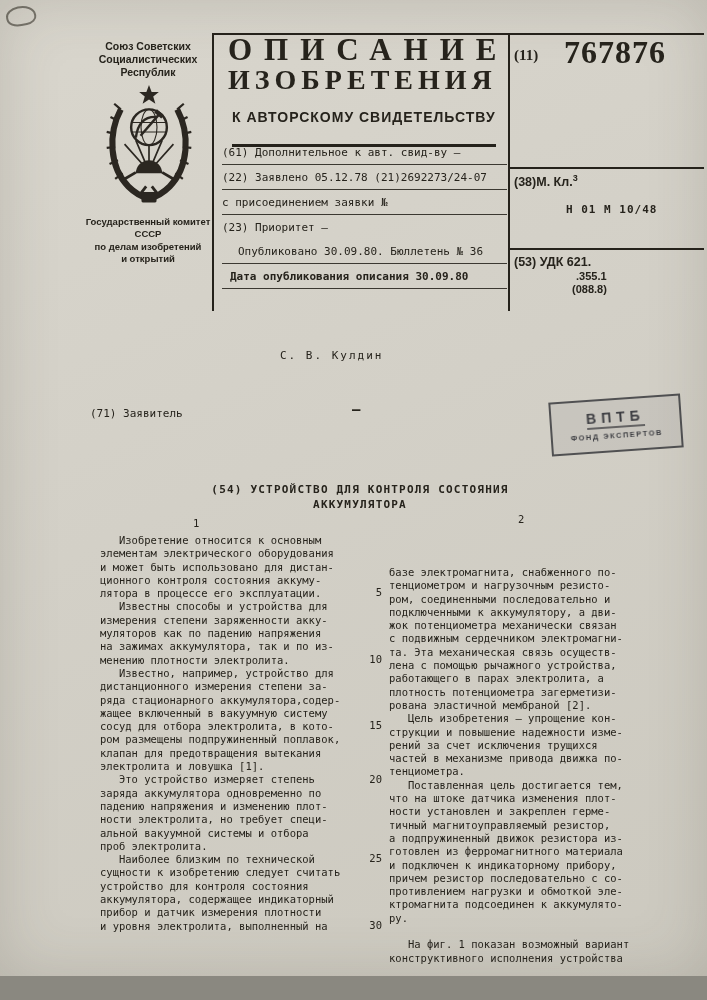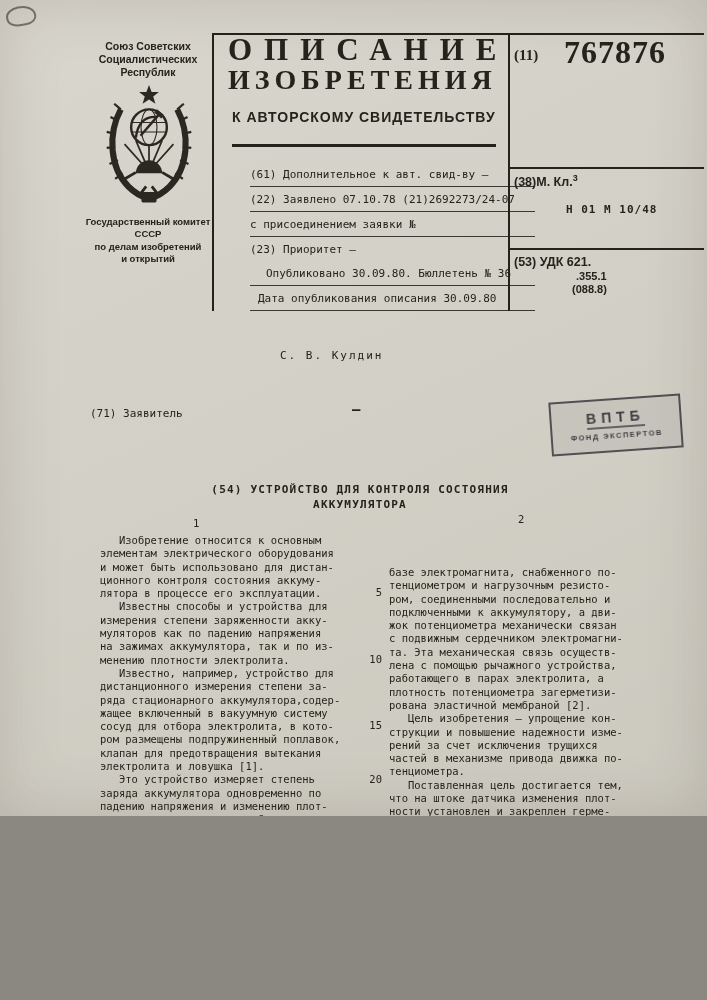--- a/index.html
+++ b/index.html
@@ -1,17 +1,17 @@
 <!DOCTYPE html>
 <html><head>
 <meta charset="utf-8">
 <style>
   html,body{margin:0;padding:0;background:#8a8880;}
   .page{
-    position:relative;width:707px;height:816px;margin:0 auto;
+    position:relative;width:707px;height:976px;margin:0 auto;
     background:linear-gradient(155deg,#d9d6cd 0%,#d3d0c7 45%,#ccc9bf 100%);
     font-family:"DejaVu Sans Mono",monospace;color:#26231c;overflow:hidden;
     box-shadow:inset 0 0 60px rgba(70,65,55,.18);
   }
   .abs{position:absolute;}
   
   .hline{position:absolute;background:#25221b;height:2px;}
   .vline{position:absolute;background:#25221b;width:2px;}
   .scan-mark{position:absolute;left:6px;top:6px;width:26px;height:16px;
     border:2px solid rgba(40,36,28,.55);border-radius:50% 60% 40% 50%;transform:rotate(-12deg);}
@@ -19,26 +19,26 @@
   .union{left:86px;top:40px;width:124px;text-align:center;
     font:bold 10.5px/1.25 "Liberation Sans",sans-serif;white-space:pre-wrap;}
   .emblem{left:102px;top:84px;width:94px;height:126px;}
   .committee{left:80px;top:216px;width:136px;text-align:center;
     font:bold 9.5px/1.3 "Liberation Sans",sans-serif;white-space:pre-wrap;}
   
   .t1{left:228px;top:34px;font:bold 31px/1 "Liberation Serif",serif;letter-spacing:12px;}
   .t2{left:228px;top:66px;font:bold 28px/1 "Liberation Serif",serif;letter-spacing:5px;}
   .subtitle{left:232px;top:110px;font:bold 14px/1 "Liberation Sans",sans-serif;
     letter-spacing:1px;padding-bottom:20px;border-bottom:3px solid #25221b;}
-  .fields{left:222px;top:162px;width:285px;margin-left:28px;}
+  .fields{left:222px;top:140px;width:285px;}
   .field-row{font:11px/1 "DejaVu Sans Mono",monospace;padding:7px 0 6px;
     border-bottom:1.6px solid rgba(32,29,22,.85);}
   .field-row.no-line{border-bottom:none;}
   .field-row.ind1{padding-left:16px;}
-  .field-row.ind2{padding-left:8px;}
+  .field-row.ind2{padding-left:8px;font-weight:bold;}
   
   .code11{left:514px;top:48px;font:bold 15px/1 "Liberation Serif",serif;}
   .docnum{left:564px;top:36px;font:bold 32px/1 "Liberation Serif",serif;letter-spacing:1px;}
   .klass-label{left:514px;top:174px;font:bold 12.5px/1 "Liberation Sans",sans-serif;}
   .klass-label sup{font-size:9px;vertical-align:super;}
   .klass-value{left:566px;top:204px;font:bold 11px/1 "DejaVu Sans Mono",monospace;letter-spacing:1px;}
   .udk1{left:514px;top:256px;font:bold 12.5px/1 "Liberation Sans",sans-serif;}
   .udk2{left:576px;top:271px;font:bold 11px/1 "Liberation Sans",sans-serif;}
   .udk3{left:572px;top:284px;font:bold 11px/1 "Liberation Sans",sans-serif;}
   
@@ -110,21 +110,21 @@
 
   <div class="abs committee">Государственный комитет
 СССР
 по делам изобретений
 и открытий</div>
   <div class="abs t2">ИЗОБРЕТЕНИЯ</div>
   <div class="abs subtitle">К АВТОРСКОМУ СВИДЕТЕЛЬСТВУ</div>
 
   <div class="abs fields">
     <div class="field-row">(61) Дополнительное к авт. свид-ву  —</div>
-    <div class="field-row">(22) Заявлено 07.10.78 (21)2692273/24-07</div>
+    <div class="field-row">(22) Заявлено 05.12.78 (21)2692273/24-07</div>
     <div class="field-row">с присоединением заявки №</div>
     <div class="field-row no-line">(23) Приоритет  —</div>
     <div class="field-row ind1">Опубликовано  30.09.80. Бюллетень №  36</div>
     <div class="field-row ind2">Дата опубликования описания 30.09.80</div>
   </div>
 
   <div class="abs code11">(11)</div>
   <div class="abs docnum">767876</div>
 
   <div class="abs klass-label"><span>(38)М. Кл.</span><sup>3</sup></div>

